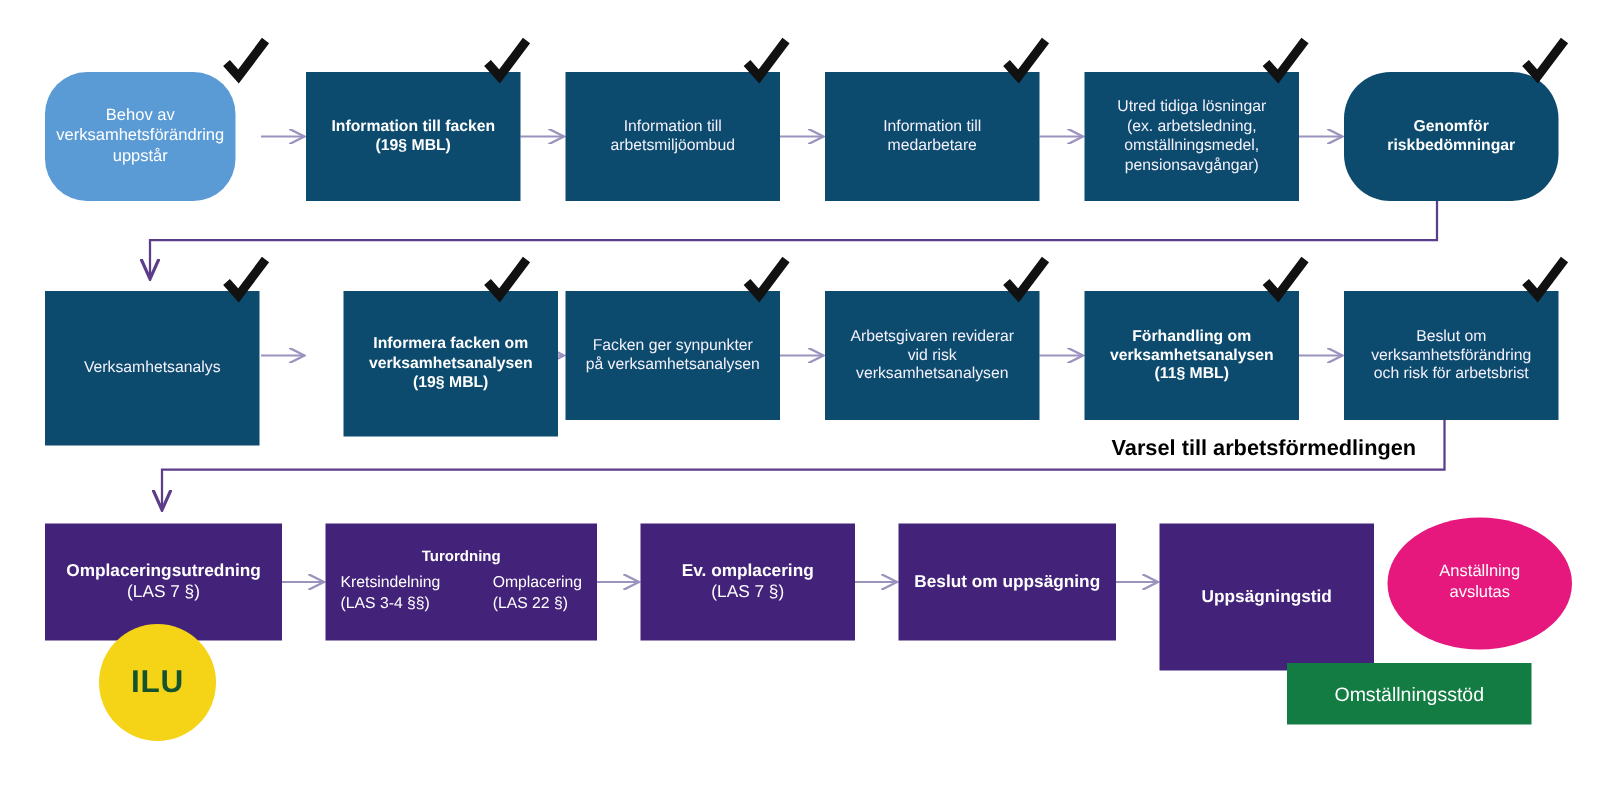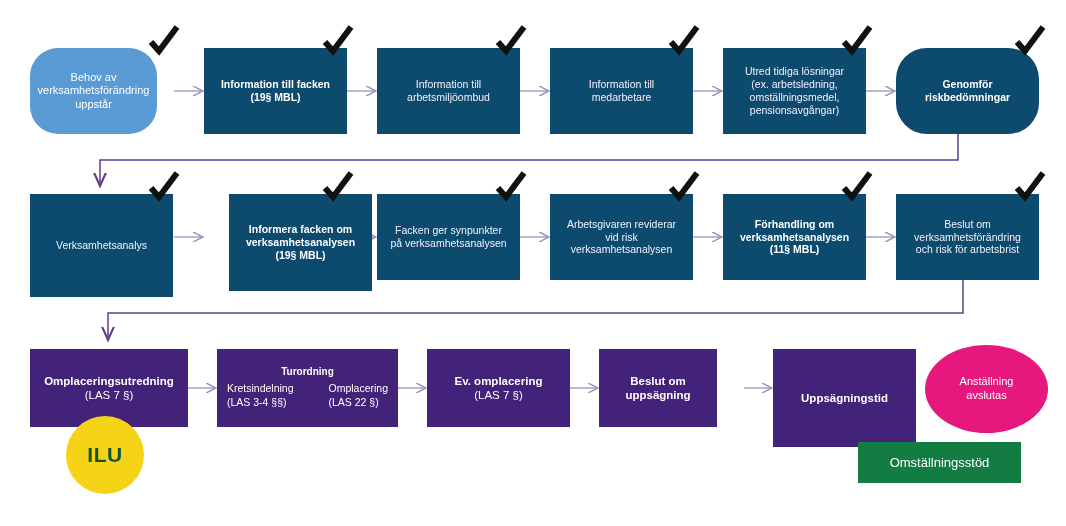--- a/index.html
+++ b/index.html
@@ -237,20 +237,23 @@
   </div>
 
   <div class="node box-light" style="left:896px; top:194px; width:143px; height:86px;">
     <div class="lines">
       <span class="lbl">Beslut om</span>
       <span class="lbl">verksamhetsförändring</span>
       <span class="lbl">och risk för arbetsbrist</span>
     </div>
   </div>
 
+  <div class="note-label" style="left:741px; top:288px; height:22px;">
+    <span>Varsel till arbetsförmedlingen</span>
+  </div>
 
   <div class="node box-dark" style="left:30px; top:349px; width:158px; height:78px;">
     <div class="lines">
       <span class="lbl strong">Omplaceringsutredning</span>
       <span class="lbl sub">(LAS 7 §)</span>
     </div>
   </div>
 
   <div class="node box-dark" style="left:217px; top:349px; width:181px; height:78px;">
     <div class="tur-wrap">
@@ -268,21 +271,21 @@
     </div>
   </div>
 
   <div class="node box-dark" style="left:427px; top:349px; width:143px; height:78px;">
     <div class="lines">
       <span class="lbl strong">Ev. omplacering</span>
       <span class="lbl sub">(LAS 7 §)</span>
     </div>
   </div>
 
-  <div class="node box-dark" style="left:599px; top:349px; width:118px; height:78px;">
+  <div class="node box-dark" style="left:599px; top:349px; width:145px; height:78px;">
     <div class="lines">
       <span class="lbl strong">Beslut om uppsägning</span>
     </div>
   </div>
 
   <div class="node box-dark" style="left:773px; top:349px; width:143px; height:98px;">
     <div class="lines">
       <span class="lbl strong">Uppsägningstid</span>
     </div>
   </div>

